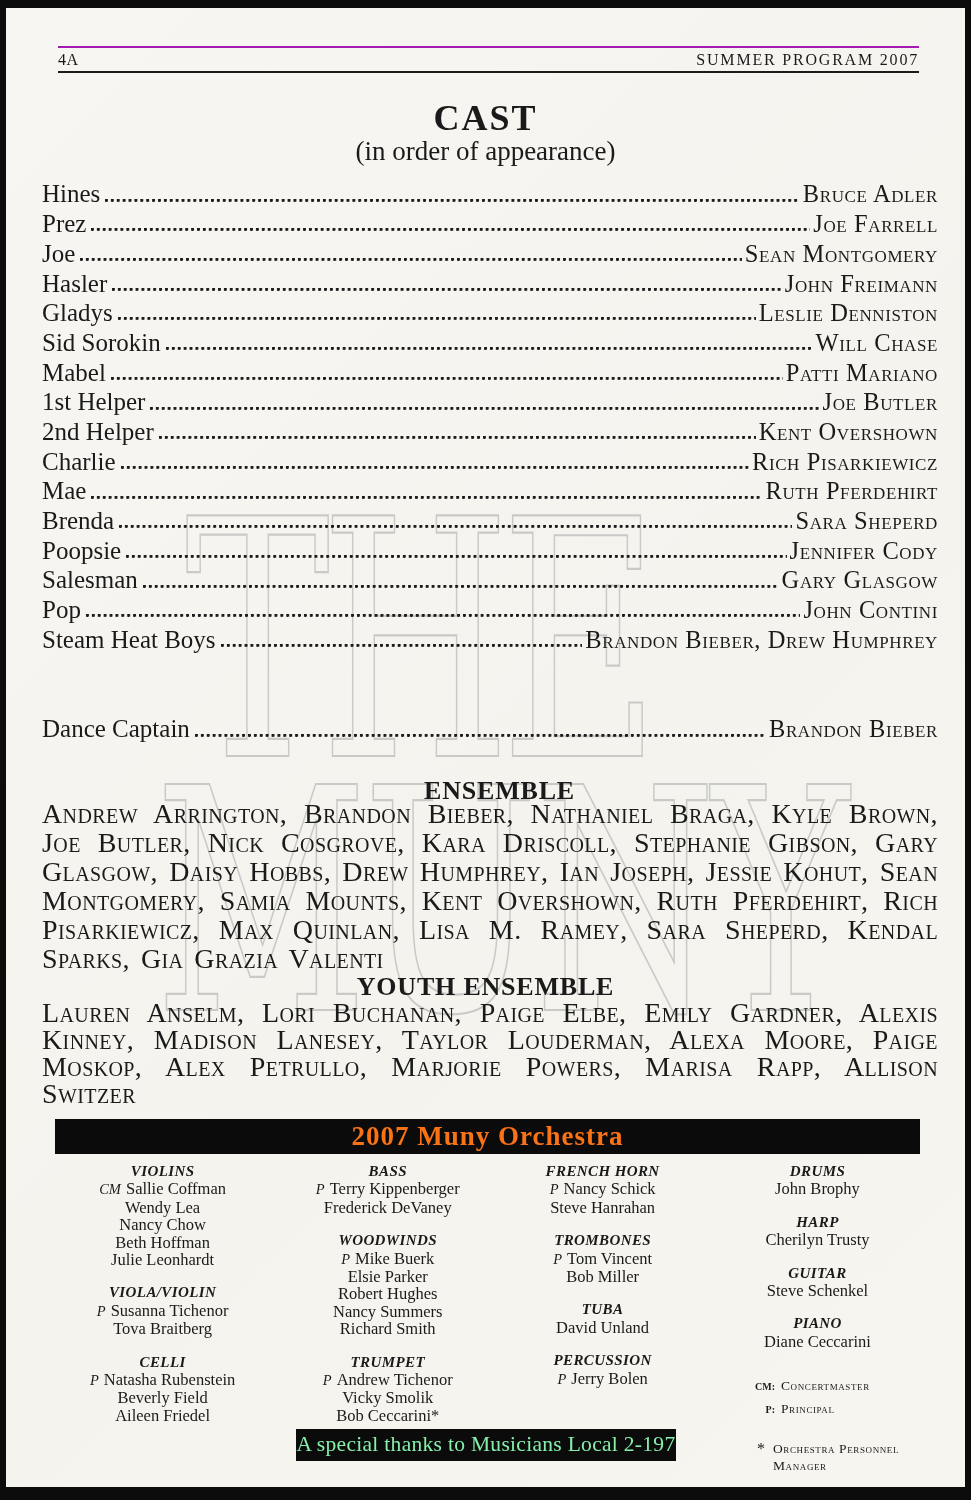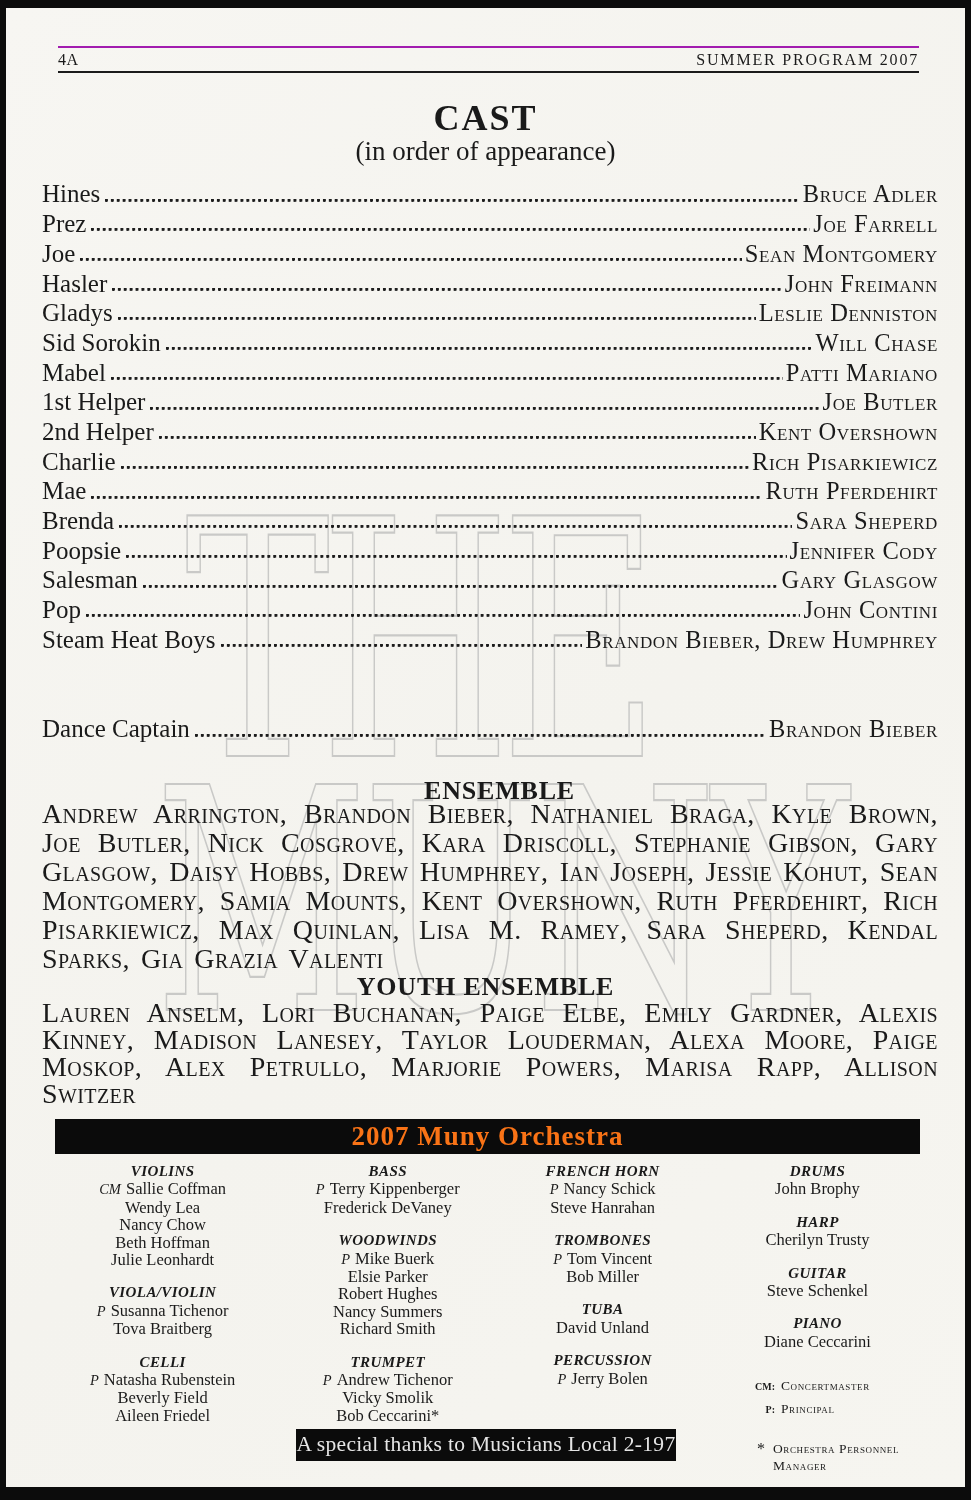--- a/index.html
+++ b/index.html
@@ -82,21 +82,21 @@
   .orch-player .prefix { font-style:italic; font-size:14.5px; margin-right:5px; }
   .legend { margin-top:24px; text-align:left; margin-left:14px; }
   .legend-line { line-height:21px; }
   .legend-abbr { display:inline-block; width:46px; text-align:right; font-weight:bold; font-size:10px; margin-right:6px; }
   .legend-meaning { font-variant:small-caps; font-size:13.5px; letter-spacing:0.6px; }
   .footnote { margin-top:20px; margin-left:42px; display:flex; text-align:left; }
   .fn-symbol { font-size:16px; margin-right:8px; }
   .fn-text { font-variant:small-caps; font-size:13.5px; letter-spacing:0.6px; max-width:150px; line-height:17px; }
   .thanks-banner {
     position:absolute; left:296px; top:1429px; width:380px; height:32px; z-index:3;
-    background:#0b0b0b; color:#e5e5e5; text-align:center;
+    background:#0b0b0b; color:#86efac; text-align:center;
     font-size:21.5px; line-height:31px; letter-spacing:0.3px;
   }
 </style>
 </head>
 <body>
 
 <div class="page">
   <div class="paper"></div>
 
   <div class="watermark wm1">THE</div>

